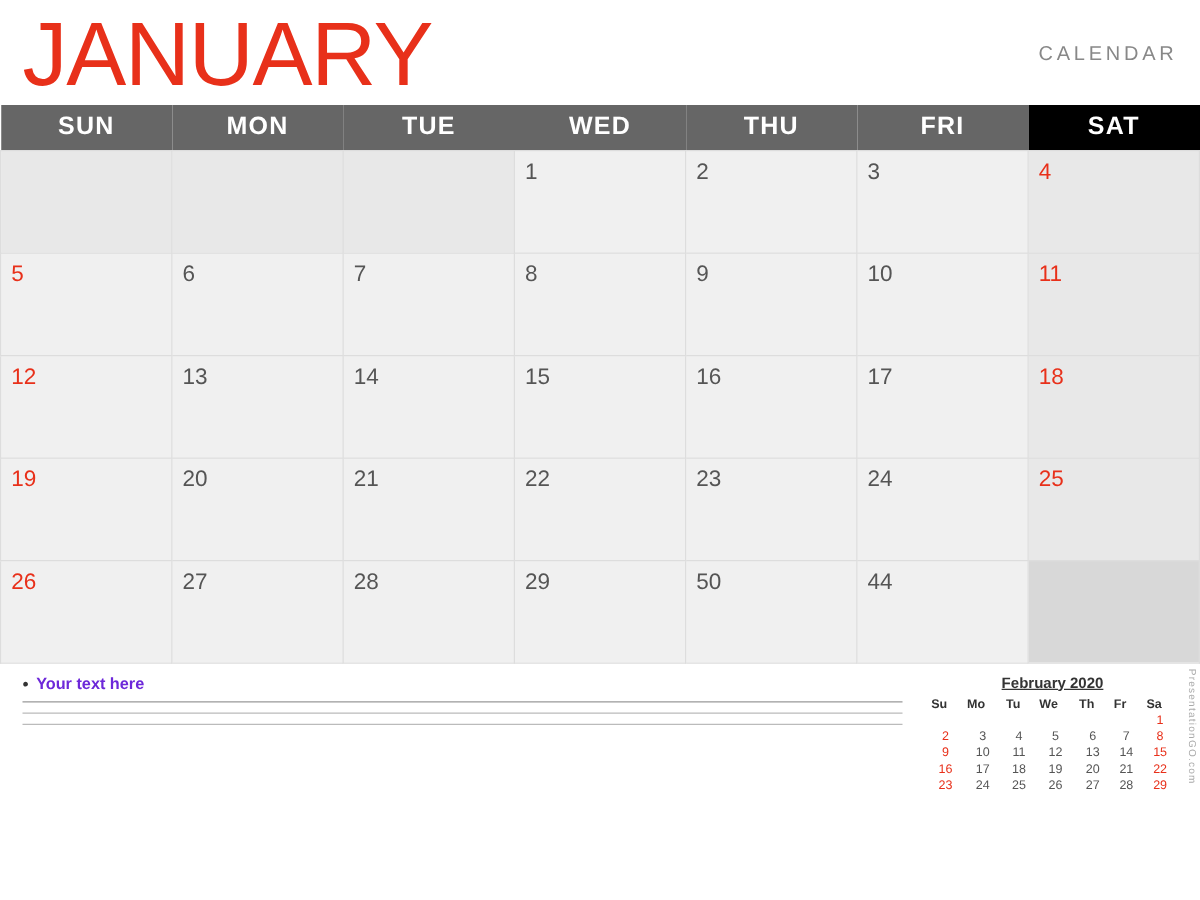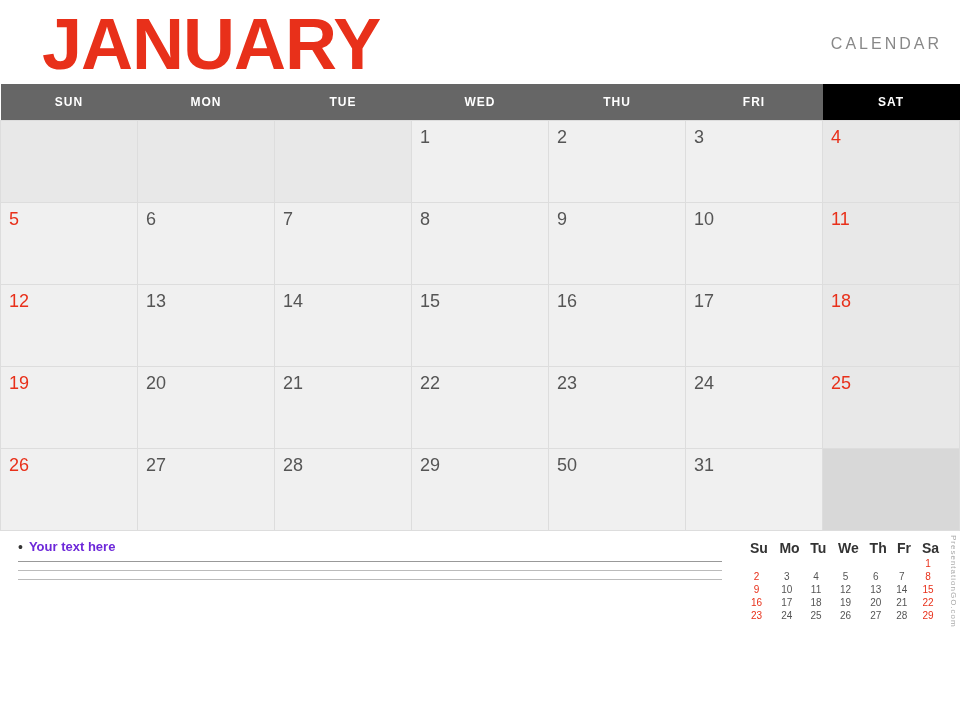--- a/index.html
+++ b/index.html
@@ -13,25 +13,24 @@
 
     
     #header {
       display: flex;
       align-items: center;
       justify-content: space-between;
       padding: 8px 18px 4px 18px;
     }
     #month-title {
       font-size: 72px;
-      font-weight: 700;
+      font-weight: 400;
       color: #e8301a;
       line-height: 1;
       letter-spacing: -1px;
-      margin-left: 24px;
     }
     #year-block {
       text-align: right;
       line-height: 1;
     }
     #year-num {
       display: block;
       font-size: 58px;
       font-weight: 900;
       color: #e8301a;
@@ -48,21 +47,21 @@
 
     
     #calendar {
       width: 960px;
       border-collapse: collapse;
       table-layout: fixed;
     }
     #calendar thead th {
       background: #666;
       color: #fff;
-      font-size: 12px;
+      font-size: 20px;
       font-weight: 700;
       text-align: center;
       height: 36px;
       letter-spacing: 1px;
     }
     #calendar thead th.sat-header {
       background: #000000;
     }
     #calendar tbody td {
       border: 1px solid #ddd;
@@ -134,23 +133,23 @@
       font-weight: 700;
       color: #333;
       margin-bottom: 4px;
       text-decoration: underline;
     }
     #mini-cal table {
       border-collapse: collapse;
       width: 100%;
     }
     #mini-cal table th {
-      text-align: right;
+      text-align: left;
       font-weight: 700;
-      font-size: 14px;
+      font-size: 10px;
       color: #333;
       padding: 1px 3px;
     }
     #mini-cal table td {
       text-align: center;
       font-size: 10px;
       color: #555;
       padding: 1px 3px;
     }
     #mini-cal table td.red {
@@ -237,38 +236,39 @@
       <td>24</td>
       <td class="sat-col">25</td>
     </tr>
 
     <tr>
       <td class="sun-col">26</td>
       <td>27</td>
       <td>28</td>
       <td>29</td>
       <td>50</td>
-      <td>31</td>
+      <td>44</td>
       <td class="last-sat empty"></td>
     </tr>
   </tbody>
 </table>
 
 <div id="footer">
   <div id="notes-area">
     <div class="note-item">
       <span class="bullet">•</span>
       <span class="note-line">Your text here</span>
     </div>
     <div class="underline-row"></div>
     <div class="underline-row-light"></div>
     <div class="underline-row-light"></div>
   </div>
 
   <div id="mini-cal">
+    <div id="mini-cal-title">February 2020</div>
     <table>
       <thead>
         <tr>
           <th>Su</th>
           <th>Mo</th>
           <th>Tu</th>
           <th>We</th>
           <th>Th</th>
           <th>Fr</th>
           <th>Sa</th>

